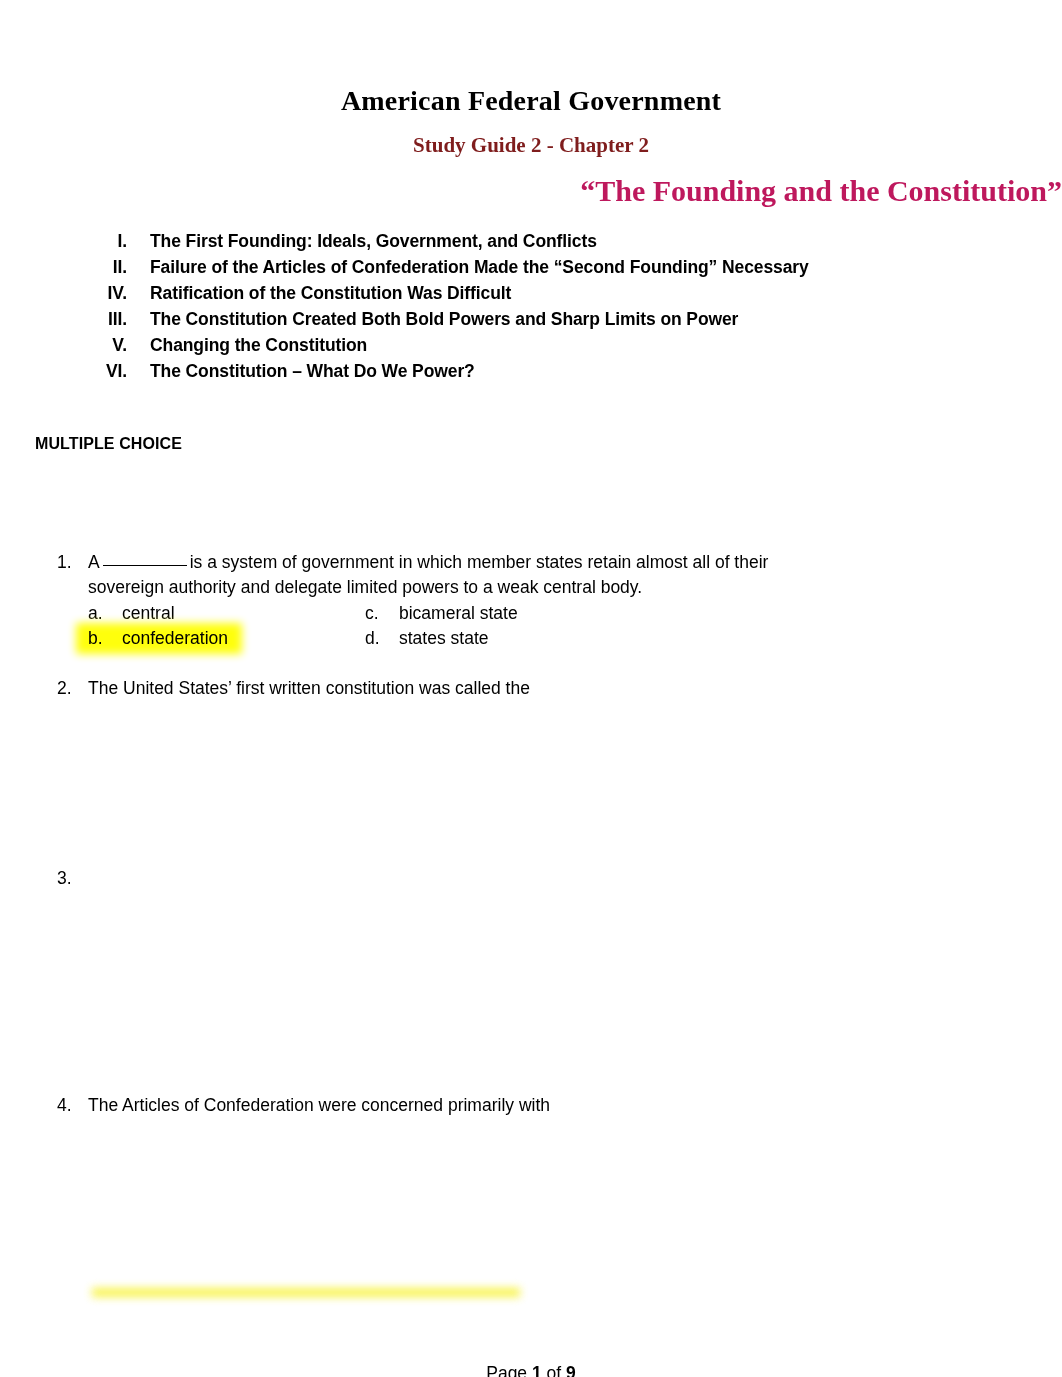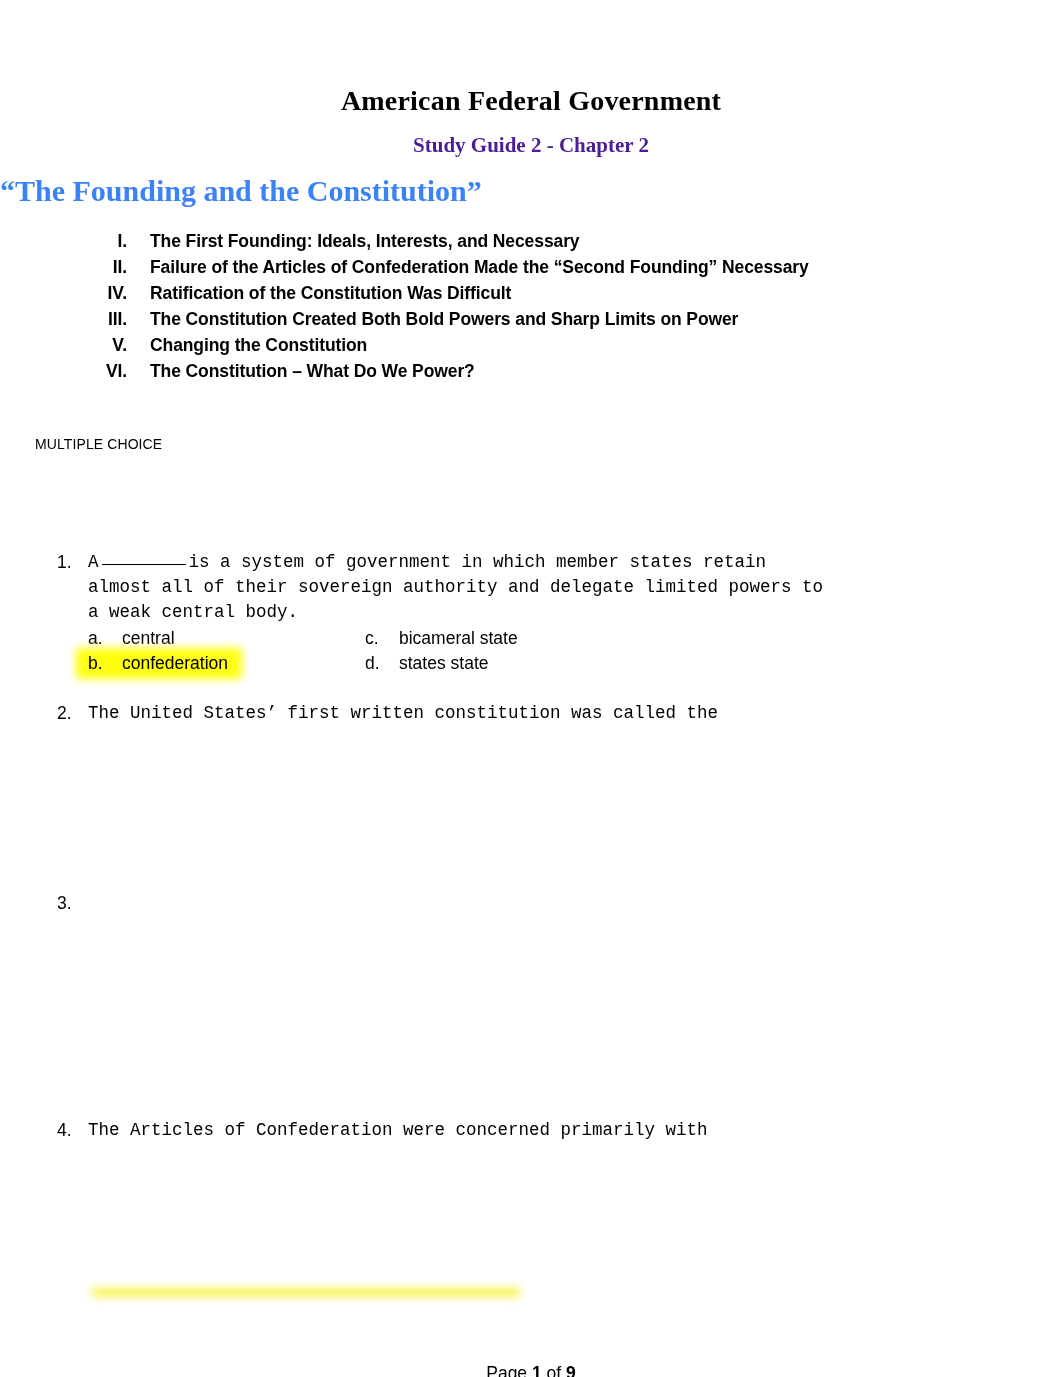--- a/index.html
+++ b/index.html
@@ -34,33 +34,33 @@
   .doc-subtitle {
     position: absolute;
     left: 0;
     top: 132px;
     width: 1062px;
     text-align: center;
     font-family: "Liberation Serif", serif;
     font-weight: bold;
     font-size: 21px;
     line-height: 26px;
-    color: #4c1d95;
+    color: #7f1d1d;
   }
   .doc-quote-title {
     position: absolute;
     left: 0;
     top: 172px;
     width: 1062px;
-    text-align: left;
+    text-align: right;
     font-family: "Liberation Serif", serif;
     font-weight: bold;
     font-size: 30px;
     line-height: 38px;
-    color: #3b82f6;
+    color: #be185d;
   }
 
   
   .outline {
     position: absolute;
     left: 0;
     top: 228px;
     width: 1000px;
   }
   .outline-row {
@@ -83,22 +83,22 @@
     padding-left: 23px;
     flex: 1 1 auto;
     white-space: nowrap;
   }
 
   
   .section-heading {
     position: absolute;
     left: 35px;
     top: 433px;
-    font-size: 14px;
-    font-weight: normal;
+    font-size: 16px;
+    font-weight: bold;
     letter-spacing: 0.1px;
     line-height: 22px;
   }
 
   
   .questions {
     position: absolute;
     left: 0;
     top: 550px;
     width: 1000px;
@@ -115,21 +115,20 @@
   .q-num {
     width: 88px;
     flex: 0 0 auto;
     text-align: left;
     padding-left: 57px;
     box-sizing: border-box;
   }
   .q-text {
     flex: 1 1 auto;
     max-width: 745px;
-    font-family: Liberation Mono, monospace;
   }
   .blank-rule {
     display: inline-block;
     border-bottom: 1.3px solid #000;
     width: 84px;
     margin: 0 3px;
     vertical-align: 2px;
     height: 13px;
   }
 
@@ -209,21 +208,21 @@
 
 <div class="page">
 
   <div class="doc-title">American Federal Government</div>
   <div class="doc-subtitle">Study Guide 2 - Chapter 2</div>
   <div class="doc-quote-title">“The Founding and the Constitution”</div>
 
   <div class="outline">
     <div class="outline-row">
       <span class="outline-num">I.</span>
-      <span class="outline-text">The First Founding: Ideals, Interests, and Necessary</span>
+      <span class="outline-text">The First Founding: Ideals, Government, and Conflicts</span>
     </div>
     <div class="outline-row">
       <span class="outline-num">II.</span>
       <span class="outline-text">Failure of the Articles of Confederation Made the “Second Founding” Necessary</span>
     </div>
     <div class="outline-row">
       <span class="outline-num">IV.</span>
       <span class="outline-text">Ratification of the Constitution Was Difficult</span>
     </div>
     <div class="outline-row">

